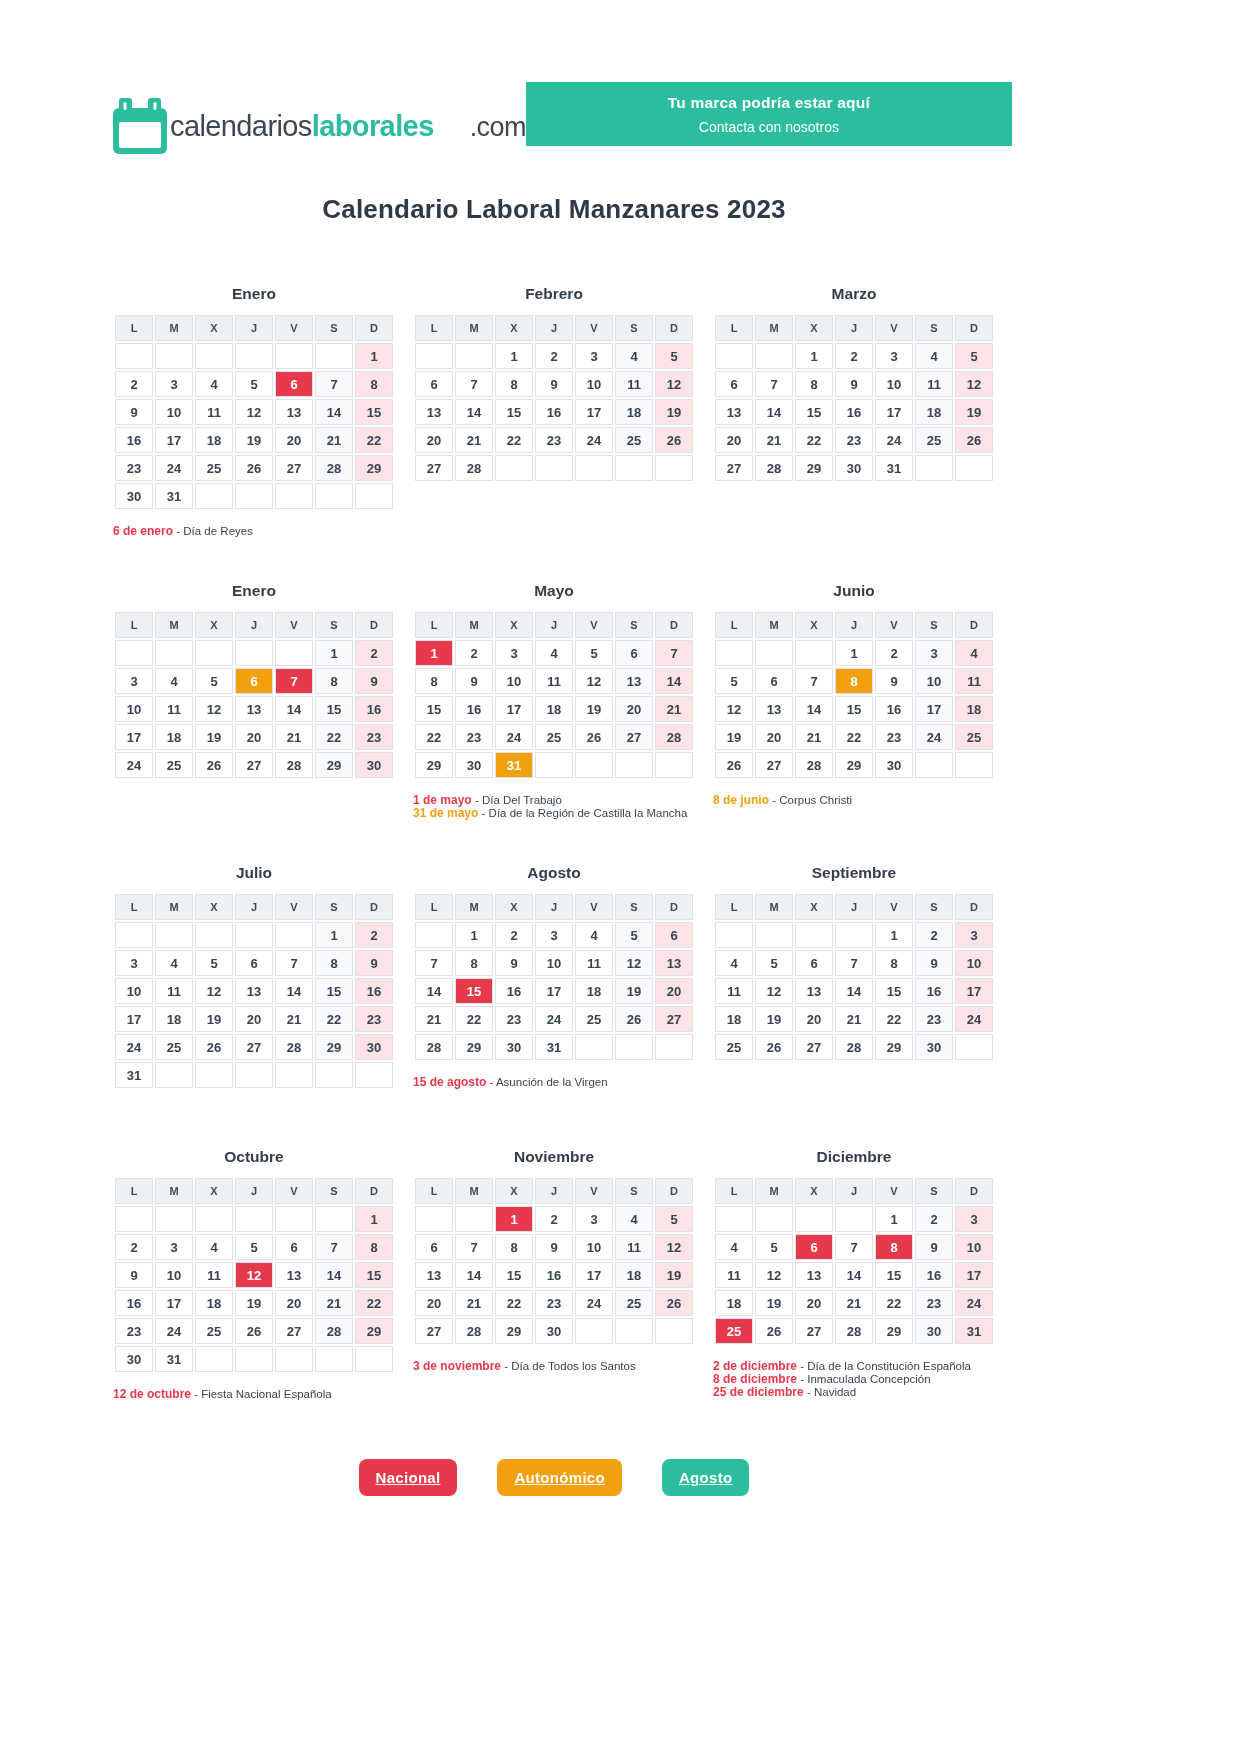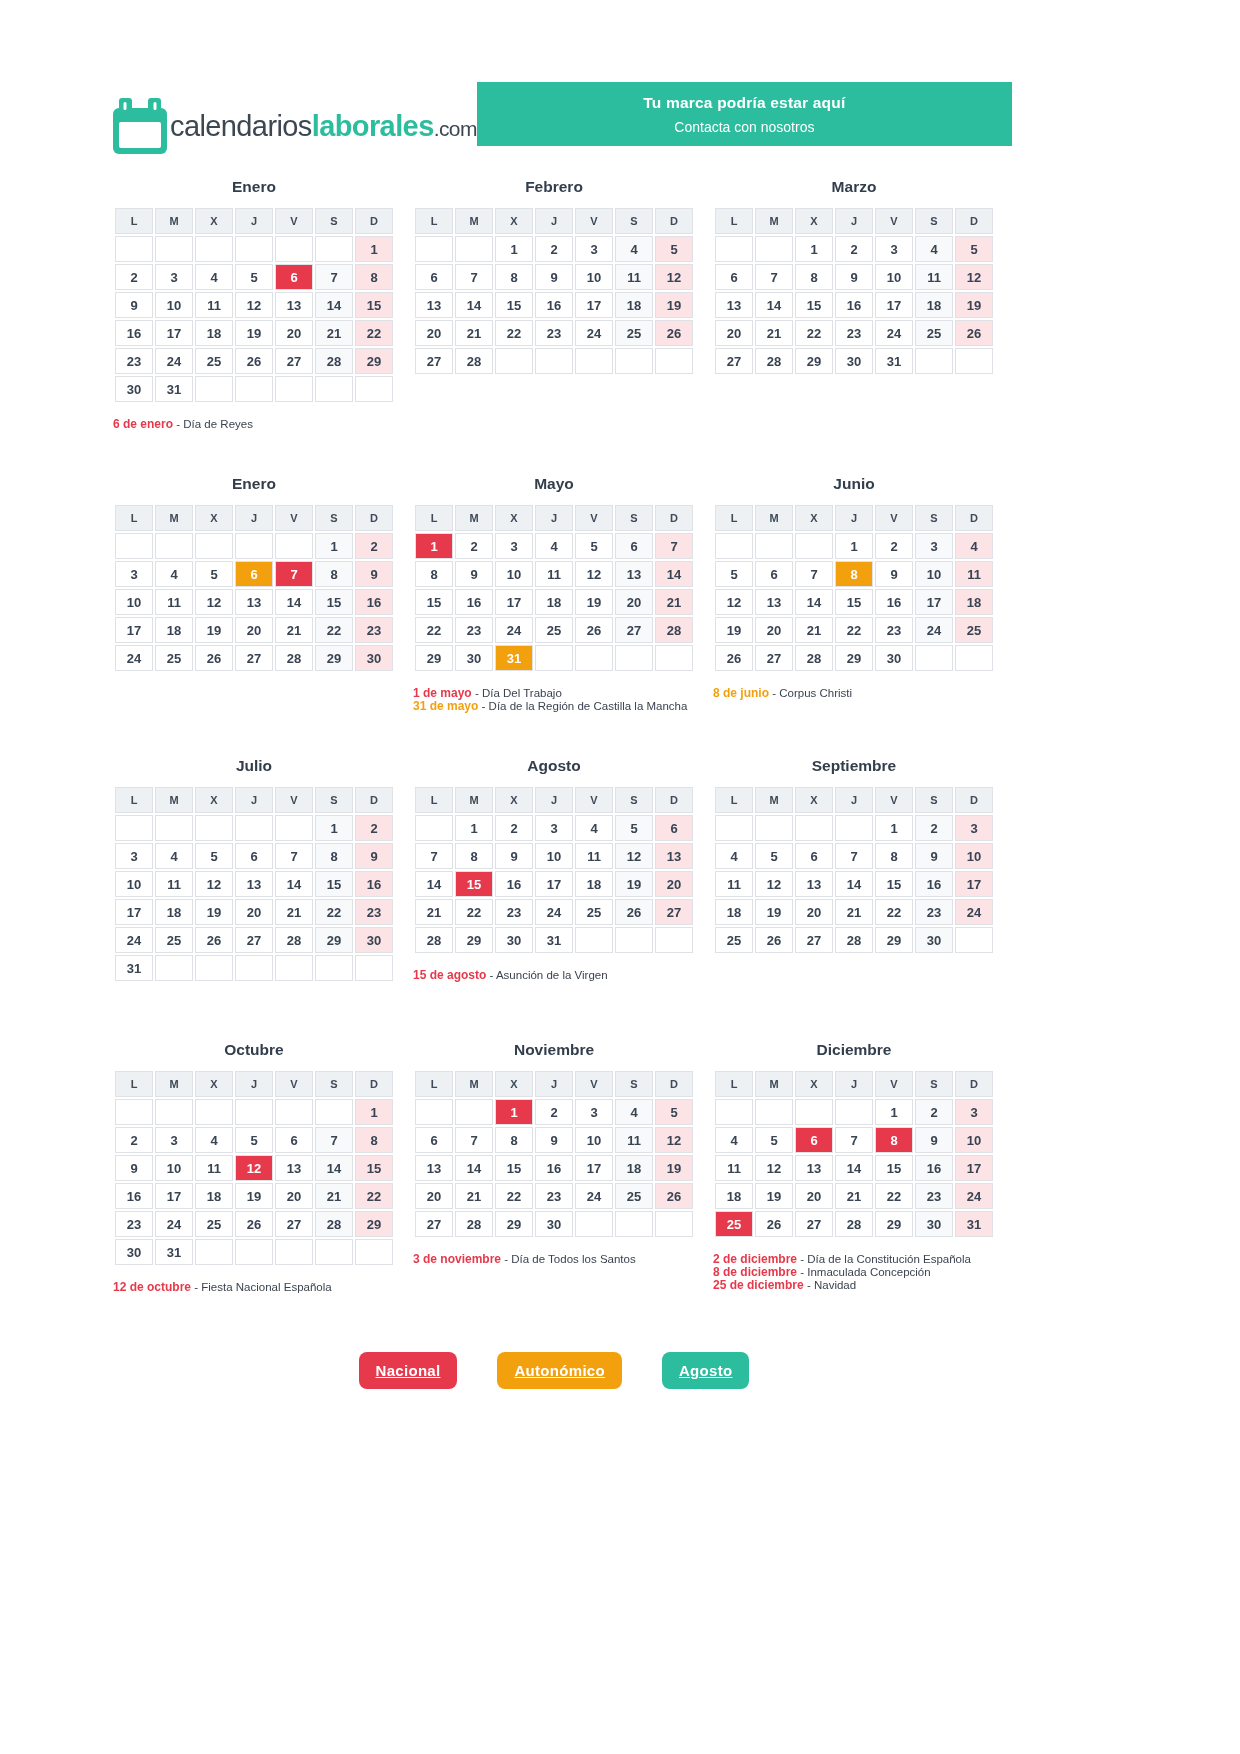--- a/index.html
+++ b/index.html
@@ -11,34 +11,34 @@
   body{
     margin:0; width:1240px; height:1754px; background:#ffffff;
     font-family:"Liberation Sans", sans-serif; color:#394453; overflow:hidden;
   }
   .container{width:882px; margin-left:113px;}
   
   .header{display:flex; justify-content:space-between; align-items:flex-start; padding-top:82px;}
   .logo{display:flex; align-items:center; gap:3px; margin-top:16px; cursor:pointer; text-decoration:none;}
   .logo-text{font-size:29px; color:#3d4752; letter-spacing:-0.6px; white-space:nowrap;}
   .logo-text .hl{color:var(--local); font-weight:bold;}
-  .logo-text .suffix{font-size:21px;}
+  .logo-text .suffix{font-size:27px;margin-left:36px;}
   .banner{
     width:551px; height:64px; margin-right:-17px; background:var(--local); color:#fff;
     display:flex; flex-direction:column; justify-content:center; align-items:center; gap:7px; cursor:pointer;
   }
   .banner-line1{font-weight:bold; font-size:15.5px; letter-spacing:0.2px;}
   .banner-line2{font-size:14px;}
   
   .page-title{
     text-align:center; font-size:26px; font-weight:bold; color:#2e3a47;
     margin:40px 0 0 0; letter-spacing:0.2px;
   }
   
-  .months{display:grid; grid-template-columns:repeat(3,282px); column-gap:18px; row-gap:44px; margin-top:24px;}
+  .months{display:grid; grid-template-columns:repeat(3,282px); column-gap:18px; row-gap:44px; margin-top:60px;}
   .month-block{width:282px;}
   .month-title{text-align:center; font-weight:bold; font-size:15.5px; color:#333e4c; margin-bottom:10px;}
   table.cal{border-collapse:separate; border-spacing:2px; margin:0 auto;}
   .cal th{
     width:38px; height:26px; border:1px solid #dee2e6; background:#eef1f4;
     font-size:11px; font-weight:bold; color:#3f4a59; text-align:center; padding:0;
   }
   .cal td{
     width:38px; height:26px; border:1px solid #dee2e6; background:#fff;
     font-size:13px; font-weight:bold; color:#394453; text-align:center; padding:0;
@@ -79,20 +79,21 @@
         <rect x="6" y="24" width="42" height="26" rx="2" fill="#ffffff"></rect>
       </svg>
       <span class="logo-text"><span>calendarios</span><span class="hl">laborales</span><span class="suffix">.com</span></span>
     </a>
     <div class="banner">
       <div class="banner-line1">Tu marca podría estar aquí</div>
       <div class="banner-line2">Contacta con nosotros</div>
     </div>
   </header>
 
+  <h1 class="page-title">Calendario Laboral Manzanares 2023</h1>
 
   <main class="months">
       <section class="month-block">
         <div class="month-title">Enero</div>
         <table class="cal">
           <thead>
             <tr>
               <th>L</th>
               <th>M</th>
               <th>X</th>

